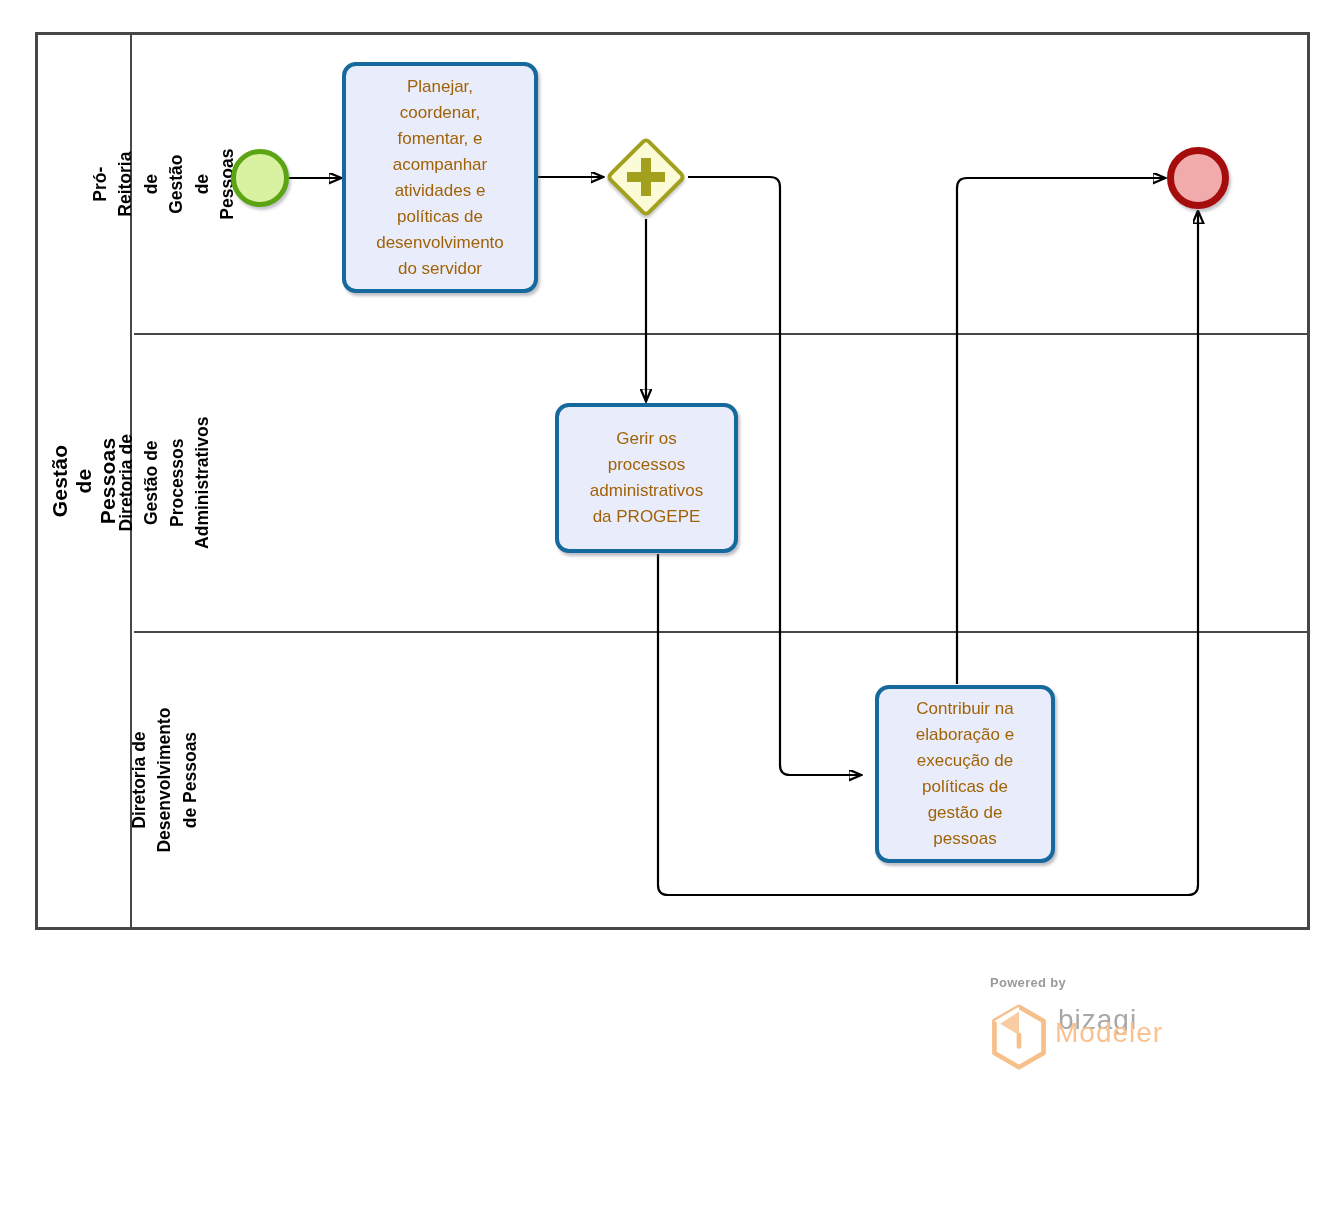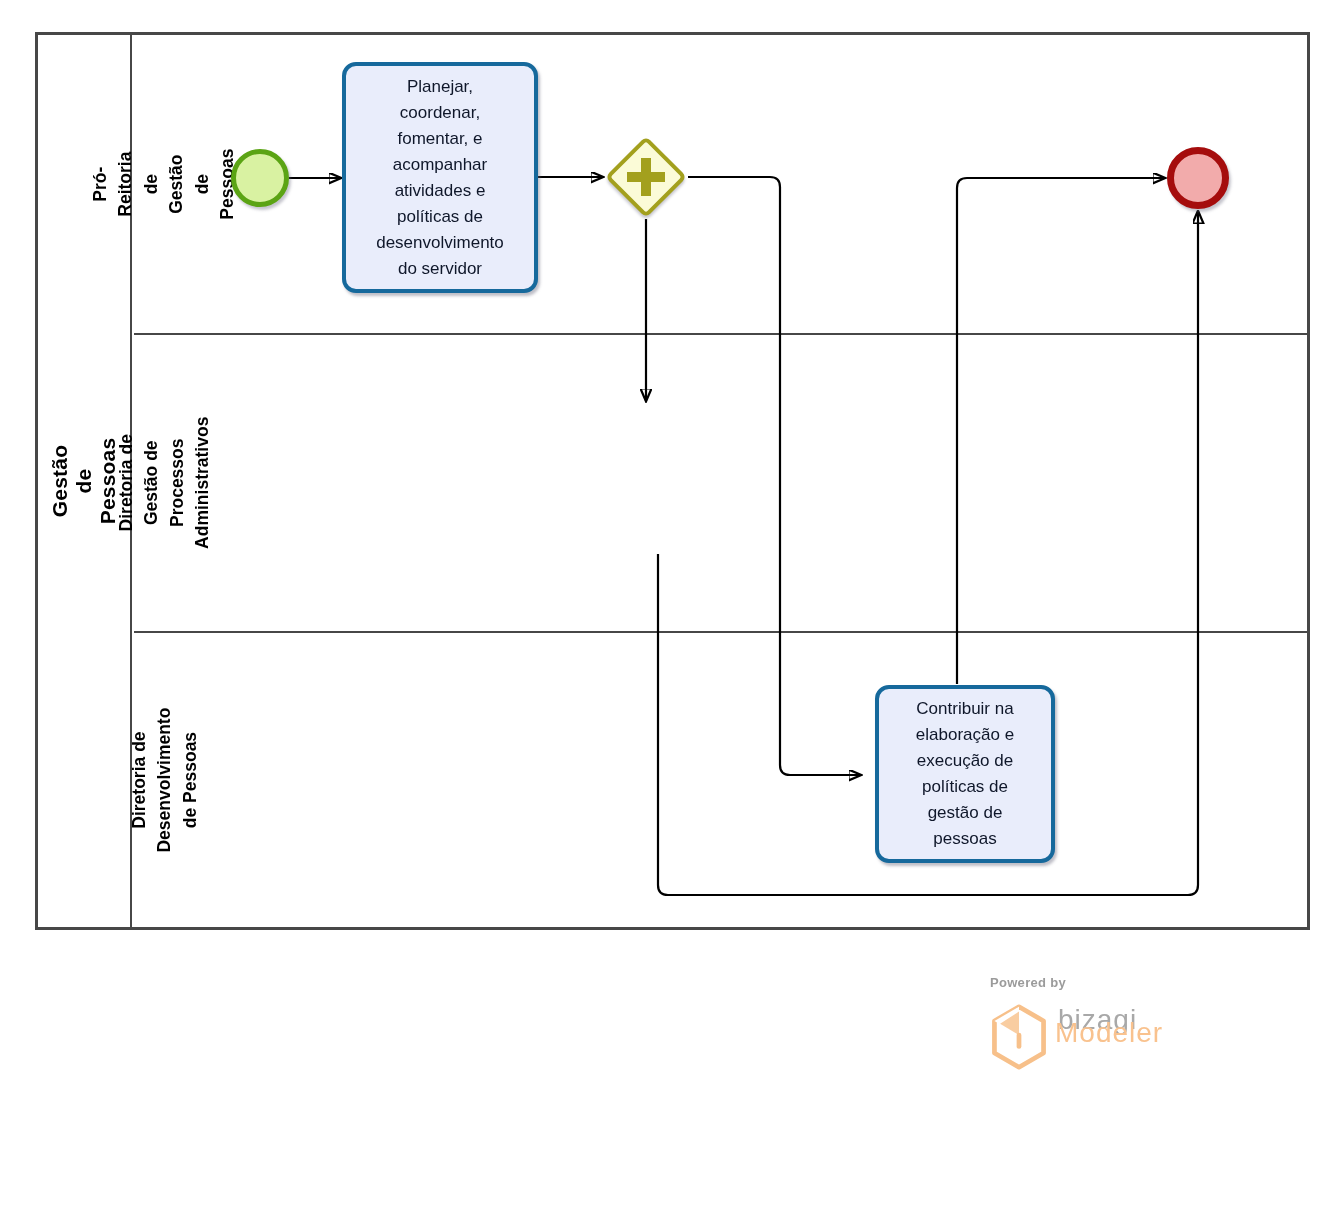--- a/index.html
+++ b/index.html
@@ -35,21 +35,21 @@
   }
   .pool-title { font-size:21px; letter-spacing:.2px; }
   .lane-label { font-size:17.5px; line-height:1.45; }
 
   
   .node { position:absolute; box-sizing:border-box; }
   .task {
     background:#e9edfb; border:4px solid #16699c; border-radius:14px;
     box-shadow:2px 3px 3px rgba(110,110,130,.45);
     display:flex; align-items:center; justify-content:center;
-    text-align:center; color:#0f172a; font-size:17px; line-height:26px;
+    text-align:center; color:#a16207; font-size:17px; line-height:26px;
     white-space:pre-line;
   }
   .task-1 { left:342px; top:62px;  width:196px; height:231px; }
   .task-2 { left:555px; top:403px; width:183px; height:150px; }
   .task-3 { left:863px; top:685px; width:180px; height:178px;margin-left:12px; }
 
   .event { border-radius:50%; box-shadow:2px 3px 3px rgba(110,110,130,.4); }
   .start-event { left:231px; top:149px; width:58px; height:58px;
                  background:#d9f2a2; border:5px solid #5ba414; }
   .end-event   { left:1167px; top:147px; width:62px; height:62px;
@@ -135,20 +135,24 @@
 políticas de
 desenvolvimento
 do servidor</div>
 
   <div class="node gateway-wrap">
     <div class="gateway-diamond"></div>
     <div class="gateway-plus-h"></div>
     <div class="gateway-plus-v"></div>
   </div>
 
+  <div class="node task task-2">Gerir os
+processos
+administrativos
+da PROGEPE</div>
 
   <div class="node task task-3">Contribuir na
 elaboração e
 execução de
 políticas de
 gestão de
 pessoas</div>
 
   <div class="node event end-event"></div>
 

